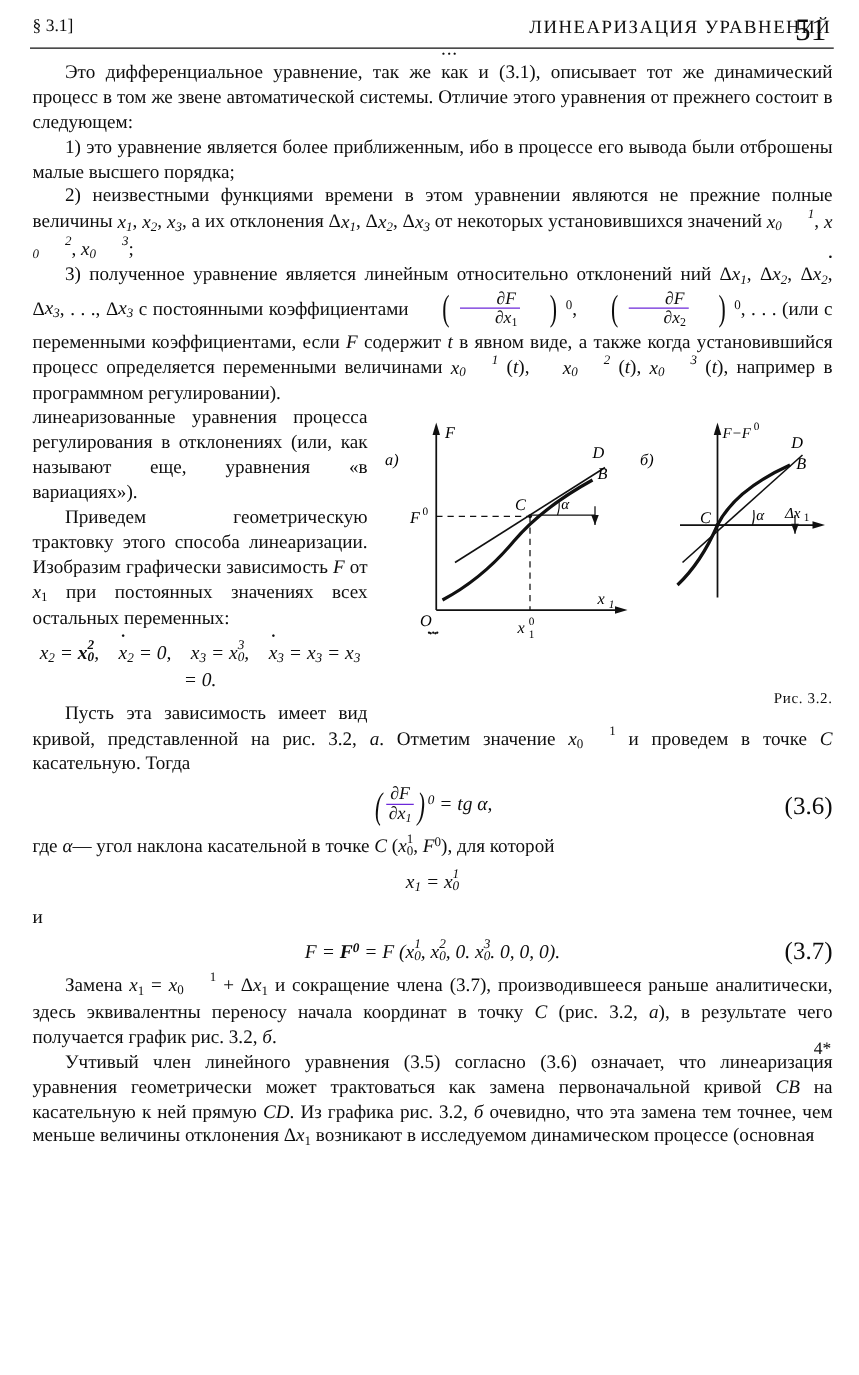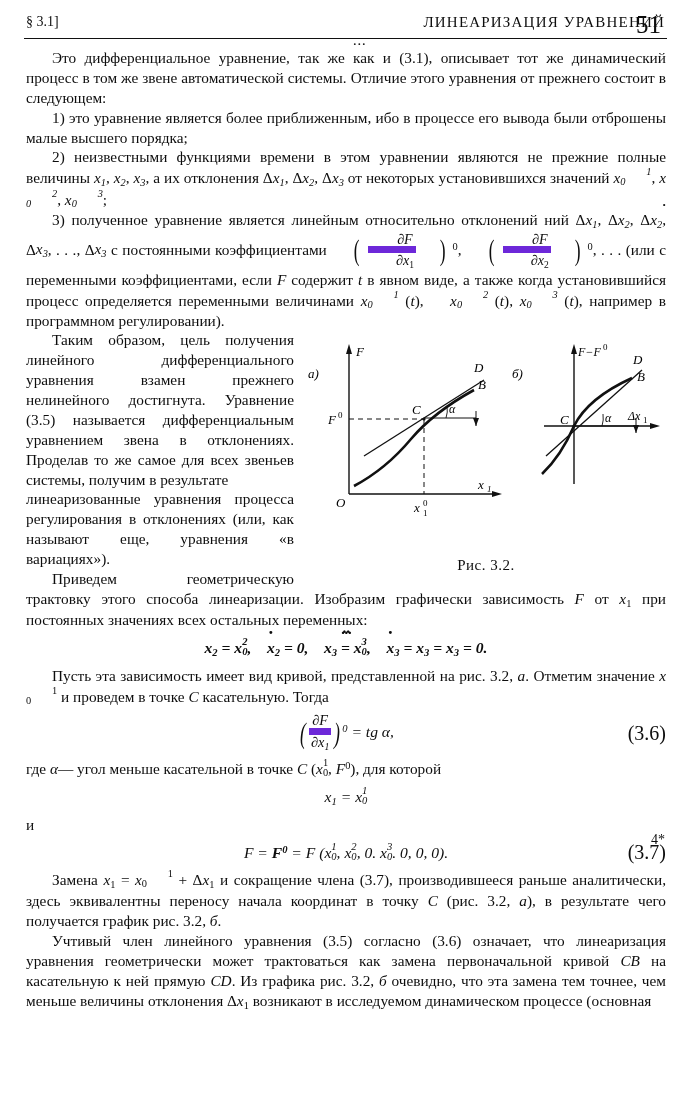--- a/index.html
+++ b/index.html
@@ -116,57 +116,57 @@
   
   .frac {
     display: inline-block;
     vertical-align: middle;
     text-align: center;
     font-size: 0.92em;
     line-height: 1.05;
     margin: 0 1px;
   }
   .frac .num { display: block; padding: 0 2px; }
-  .frac .den { display: block; border-top: 7px solid #6d28d9; padding: 0 2px; }
+  .frac .den { display: block; border-top: 1px solid #6d28d9; padding: 0 2px; }
   .paren-big {
     display: inline-block;
     font-size: 1.9em;
     line-height: 0.75;
     vertical-align: middle;
     font-weight: 300;
     transform: scaleX(0.6);
   }
   
   .figure {
     float: right;
     width: 360px;
     margin: 4px 0 2px 12px;
     position: relative;
   }
   .figcap {
-    text-align: center;
-    font-size: 15px;
+    text-align: right;
+    font-size: 12px;
     margin-top: 2px;
     letter-spacing: 0.5px;
   }
   
   .formula-row {
     position: relative;
     text-align: center;
     margin: 7px 0 6px 0;
   }
   .formula-row .tag {
     position: absolute;
     right: 0;
     top: 50%;
     transform: translateY(-50%);
     font-size: 20px;
   }
   .mathline { font-style: italic; font-size: 15.6px; }
-  .blk { margin-top: 7px; font-weight: bold; }
+  .blk { margin-top: 7px; }
   .footnum {
     position: absolute;
     right: 22px;
     bottom: 8px;
     font-size: 14px;
   }
 </style>
 </head>
 <body>
 
@@ -272,21 +272,20 @@
           <text x="299" y="88" font-style="italic" font-size="12" font-family="Liberation Serif, serif">α</text>
           <text x="327" y="30" font-style="italic" font-size="13" font-family="Liberation Serif, serif">D</text>
           <text x="331" y="47" font-style="italic" font-size="13" font-family="Liberation Serif, serif">B</text>
           <text x="254" y="90" font-style="italic" font-size="13" font-family="Liberation Serif, serif">C</text>
           <circle cx="268" cy="92" r="1.6" fill="#111"></circle>
         </g>
       </svg>
       <div class="figcap">Рис.  3.2.</div>
     </div>
 
-    <p class="ind">Таким образом, цель получения линейного дифференциального уравнения взамен прежнего нелинейного достигнута. Уравнение (3.5) называется дифференциальным уравнением звена в отклонениях. Проделав то же самое для всех звеньев системы, получим в результате</p>
 
     <p>линеаризованные уравнения процесса регулирования в отклонениях (или, как называют еще, уравнения «в вариациях»).</p>
 
 
     <p class="ind">
       <span>Приведем геометрическую трактовку этого способа линеаризации. Изобразим графически зависимость</span>
       <i>F</i> <span>от</span> <i>x</i><span class="sub">1</span>
       <span>при постоянных значениях всех остальных переменных:</span>
     </p>
 
@@ -310,21 +309,21 @@
     <div class="formula-row">
       <span class="mathline">
         <span class="paren-big">(</span><span class="frac"><span class="num"><i>∂F</i></span><span class="den"><i>∂x</i><span class="sub">1</span></span></span><span class="paren-big">)</span><span class="sup">0</span>
         <span>= tg α,</span>
       </span>
       <span class="tag">(3.6)</span>
     </div>
 
     <p class="nojust">
       <span>где</span>
-      <i>α</i><span>— угол меньше касательной в точке</span>
+      <i>α</i><span>— угол наклона касательной в точке</span>
       <i>C</i> (<i>x</i><span class="supsub">1<br>0</span>, <i>F</i><span class="sup">0</span>)<span>, для которой</span>
     </p>
 
     <div class="formula-row">
       <span class="mathline"><i>x</i><span class="sub">1</span> = <i>x</i><span class="supsub">1<br>0</span></span>
     </div>
 
     <p class="nojust">и</p>
 
     <div class="formula-row">

